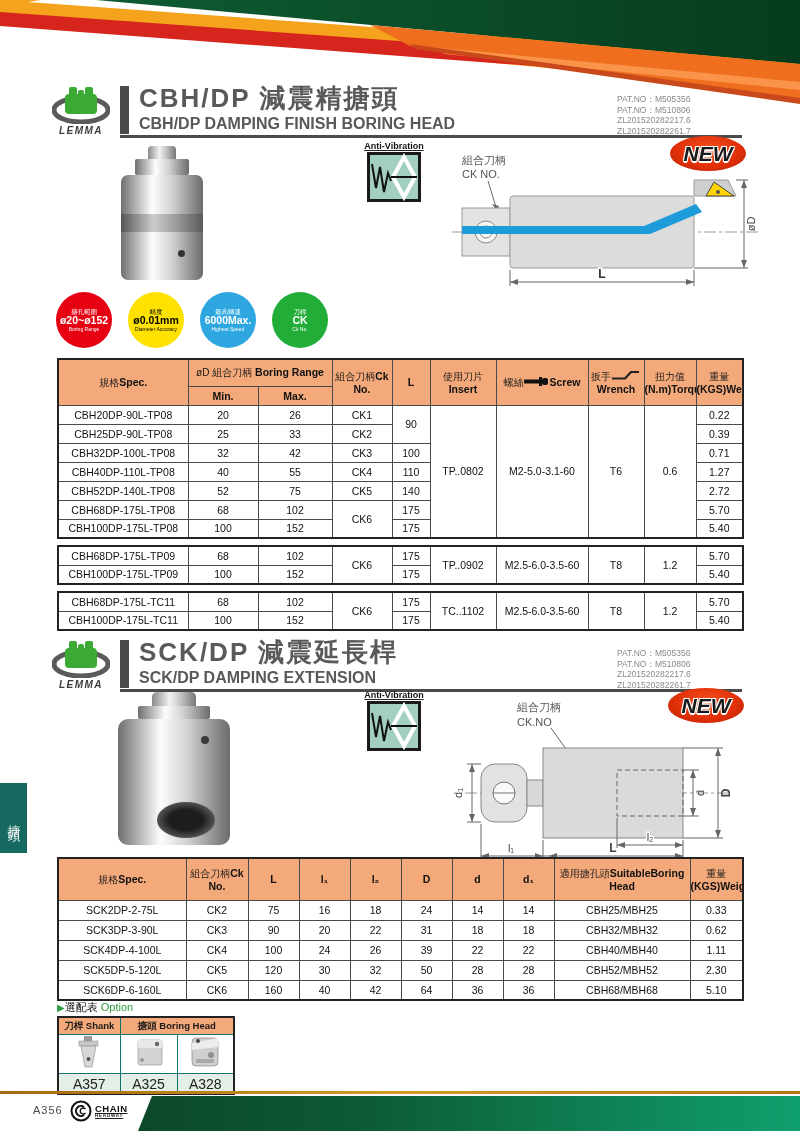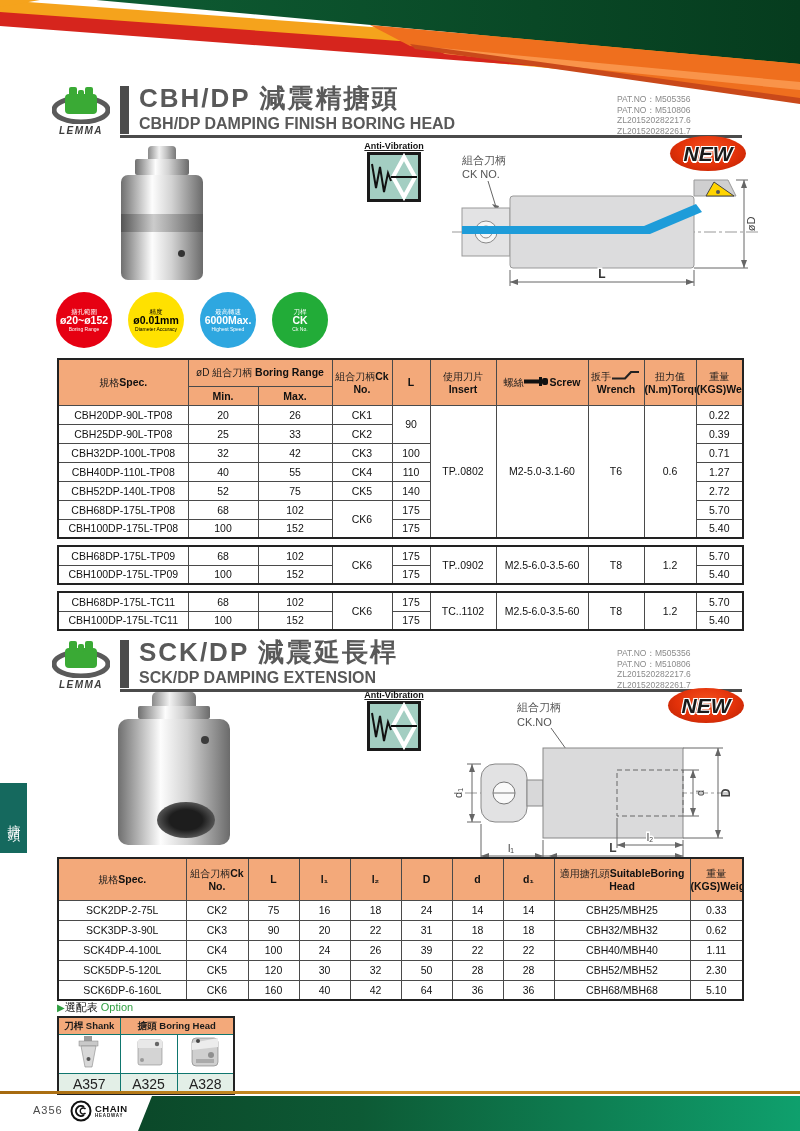--- a/index.html
+++ b/index.html
@@ -57,21 +57,21 @@
   table.opt th,table.opt td{border:1px solid #0f766e;text-align:center;padding:0;}
   table.opt th{background:#f3a97a;font-size:9.5px;font-weight:bold;height:16px;color:#1a1a1a;}
   table.opt td.img{height:37px;background:#fff;}
   table.opt td.code{height:19px;background:#e3efe7;font-size:14px;}
 
   
   .gold-line{height:3px;background:linear-gradient(90deg,#a5690f,#d59a2b 50%,#b27414);}
   .green-band{height:35px;background:linear-gradient(90deg,#0a3d22 0%,#0d5a35 45%,#0fa06d 100%);
         clip-path:polygon(152px 0,100% 0,100% 100%,138px 100%);}
   .page-code{font-size:11px;color:#4a4a4a;letter-spacing:1px;}
-  .chain-text{line-height:1;}
+  .chain-text{line-height:1;text-decoration:underline;}
   .chain-text .c1{font-size:9.5px;font-weight:bold;color:#111;letter-spacing:.5px;}
   .chain-text .c2{font-size:4.5px;font-weight:bold;color:#111;letter-spacing:.8px;}
 
   
   .side-tab{width:27px;height:70px;background:#15695e;color:#fff;display:flex;align-items:center;justify-content:center;
         writing-mode:vertical-rl;text-orientation:upright;font-size:13px;letter-spacing:6px;padding-top:4px;box-sizing:border-box;}
 
   
   .ph{position:absolute;}
   .metal{background:linear-gradient(90deg,#6f6f6f 0%,#fdfdfd 38%,#d2d2d2 62%,#6b6b6b 100%);}

